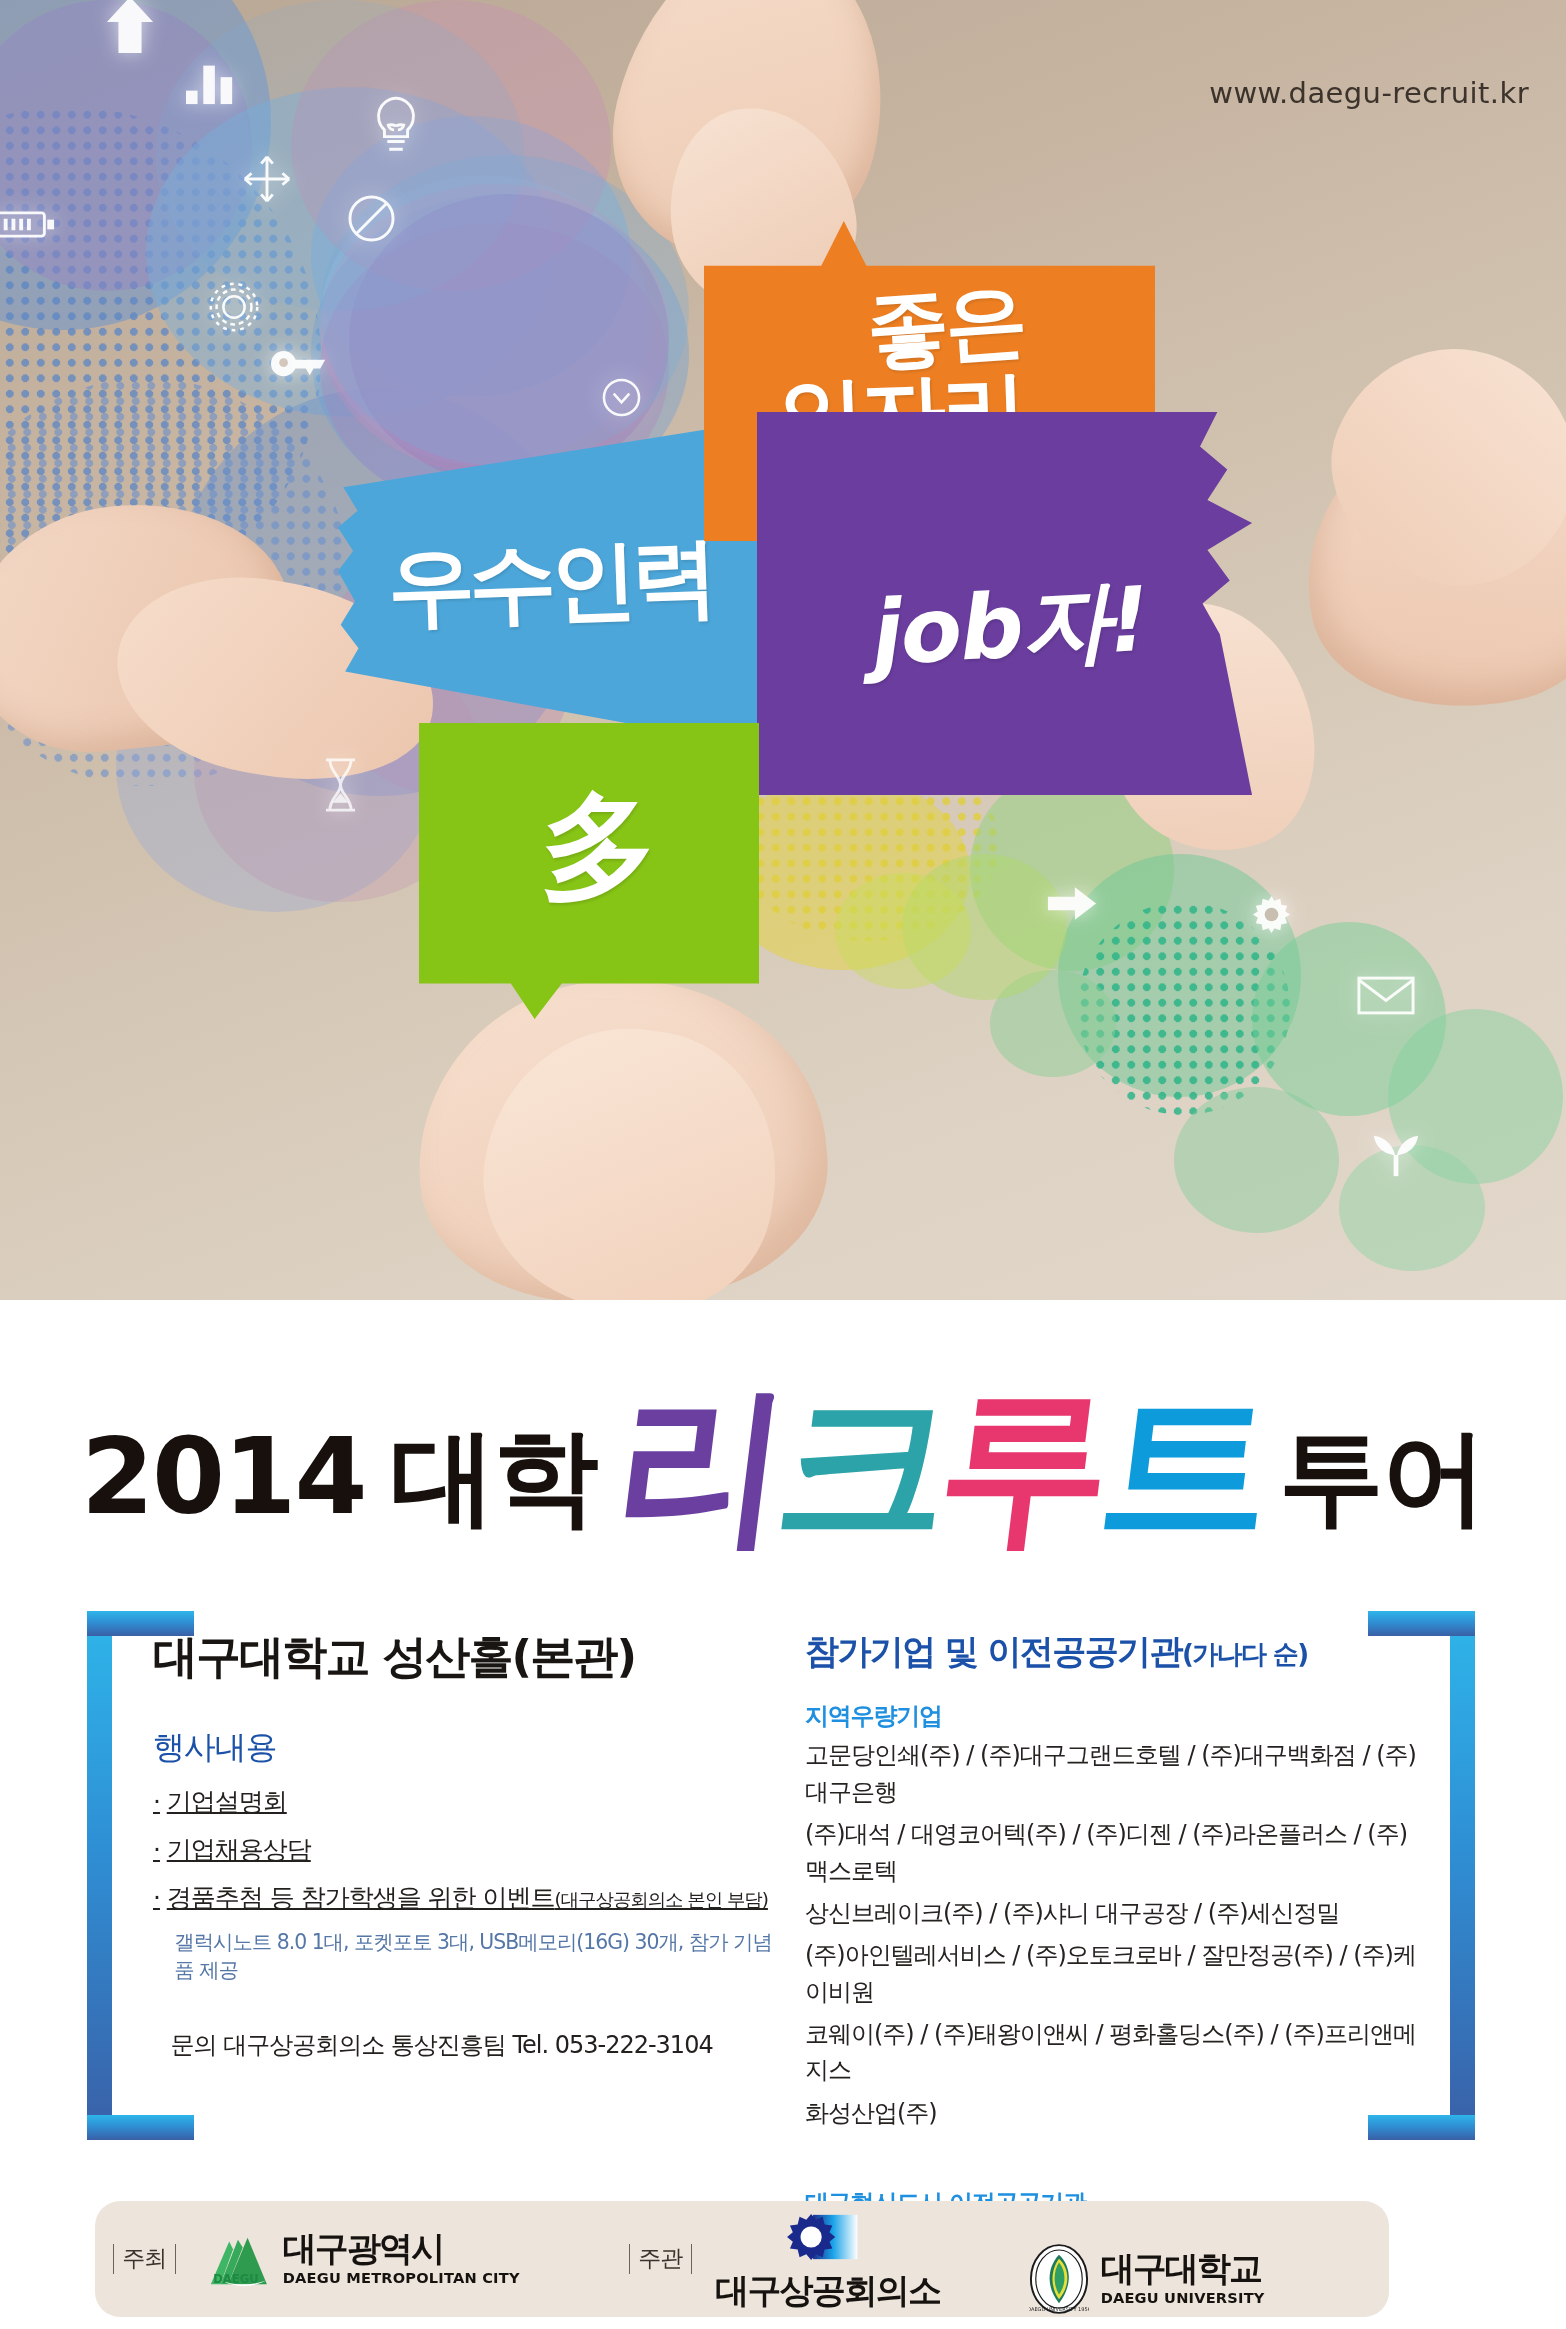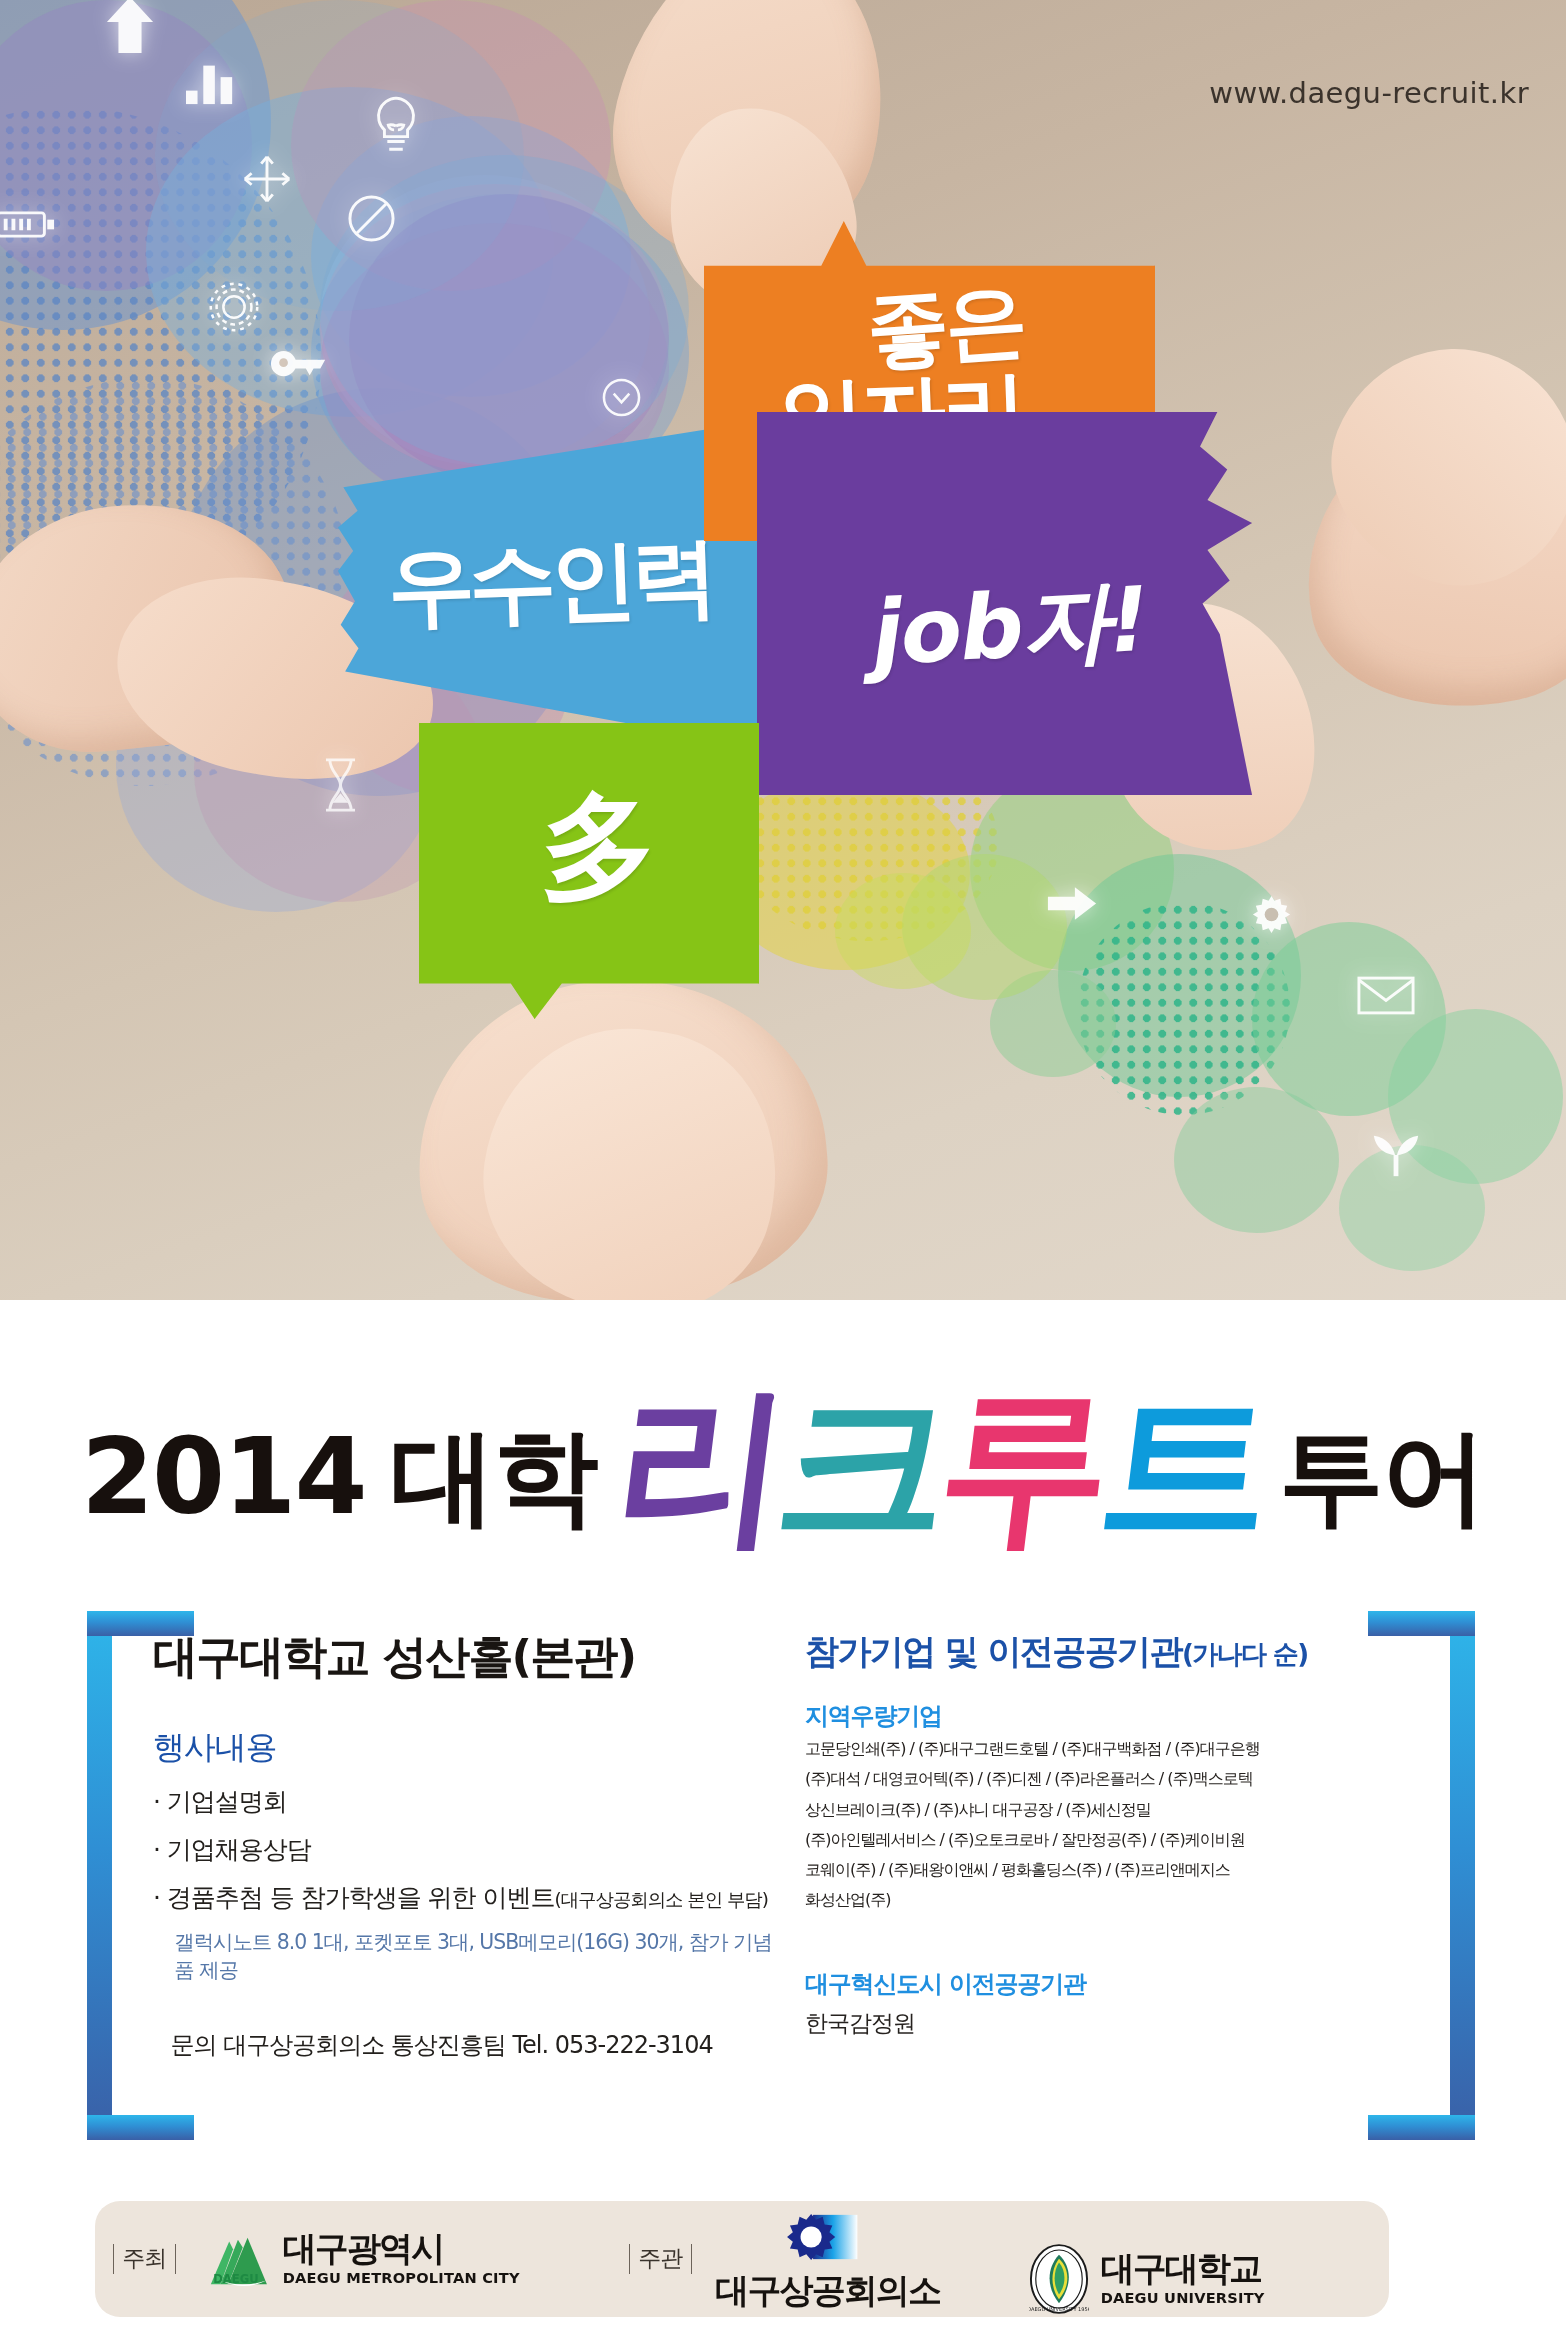--- a/index.html
+++ b/index.html
@@ -95,40 +95,40 @@
   }
   .venue{
     font-size:45px;font-weight:bold;color:#191512;letter-spacing:-1.9px;
     line-height:1.18;margin-top:1.9px;white-space:nowrap;
   }
   .sec-h{
     font-size:32px;font-weight:normal;color:#1B51A8;letter-spacing:-1.2px;
     margin-top:43px;
   }
   .bullet{
-    font-size:25px;color:#23201d;letter-spacing:-1px;margin-top:15.5px;line-height:1.3;
+    font-size:25px;color:#23201d;letter-spacing:-1px;margin-top:15.5px;line-height:1.3;text-decoration:underline;
   }
   .bullet .dot{margin-right:6.8px;}
   .small-note{font-size:18.4px;letter-spacing:-1px;}
   .prize{
     font-size:20.4px;color:#5577a8;letter-spacing:-1px;margin-top:13.6px;margin-left:21.3px;
   }
   .contact{
     font-size:24px;color:#23201d;letter-spacing:-1px;margin-top:45px;margin-left:17.5px;
   }
 
   .r-title{
     font-size:34px;font-weight:bold;color:#1B51A8;letter-spacing:-1.6px;white-space:nowrap;
   }
   .r-title .sfx{font-size:26px;}
   .r-sub{
     font-size:24px;font-weight:bold;color:#1f8fe0;letter-spacing:-1.2px;margin-top:25px;
   }
   .r-line{
-    font-size:16px;color:#26221f;letter-spacing:-1px;line-height:1.52;margin-top:5.8px;
+    font-size:24px;color:#26221f;letter-spacing:-1px;line-height:1.52;margin-top:5.8px;
   }
   .r-sub2{
     font-size:24px;font-weight:bold;color:#1f8fe0;letter-spacing:-1.2px;margin-top:56px;
   }
   .r-line2{font-size:23px;color:#26221f;letter-spacing:-1px;margin-top:7.8px;}
 
   
   .footer{
     position:absolute;left:95px;top:2201px;width:1294px;height:116px;
     background:#EDE5DC;border-radius:25px;

